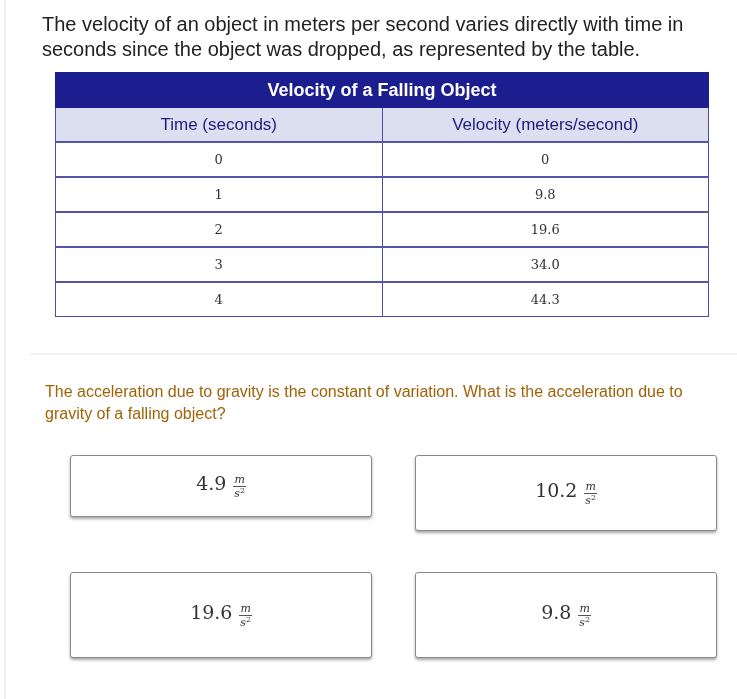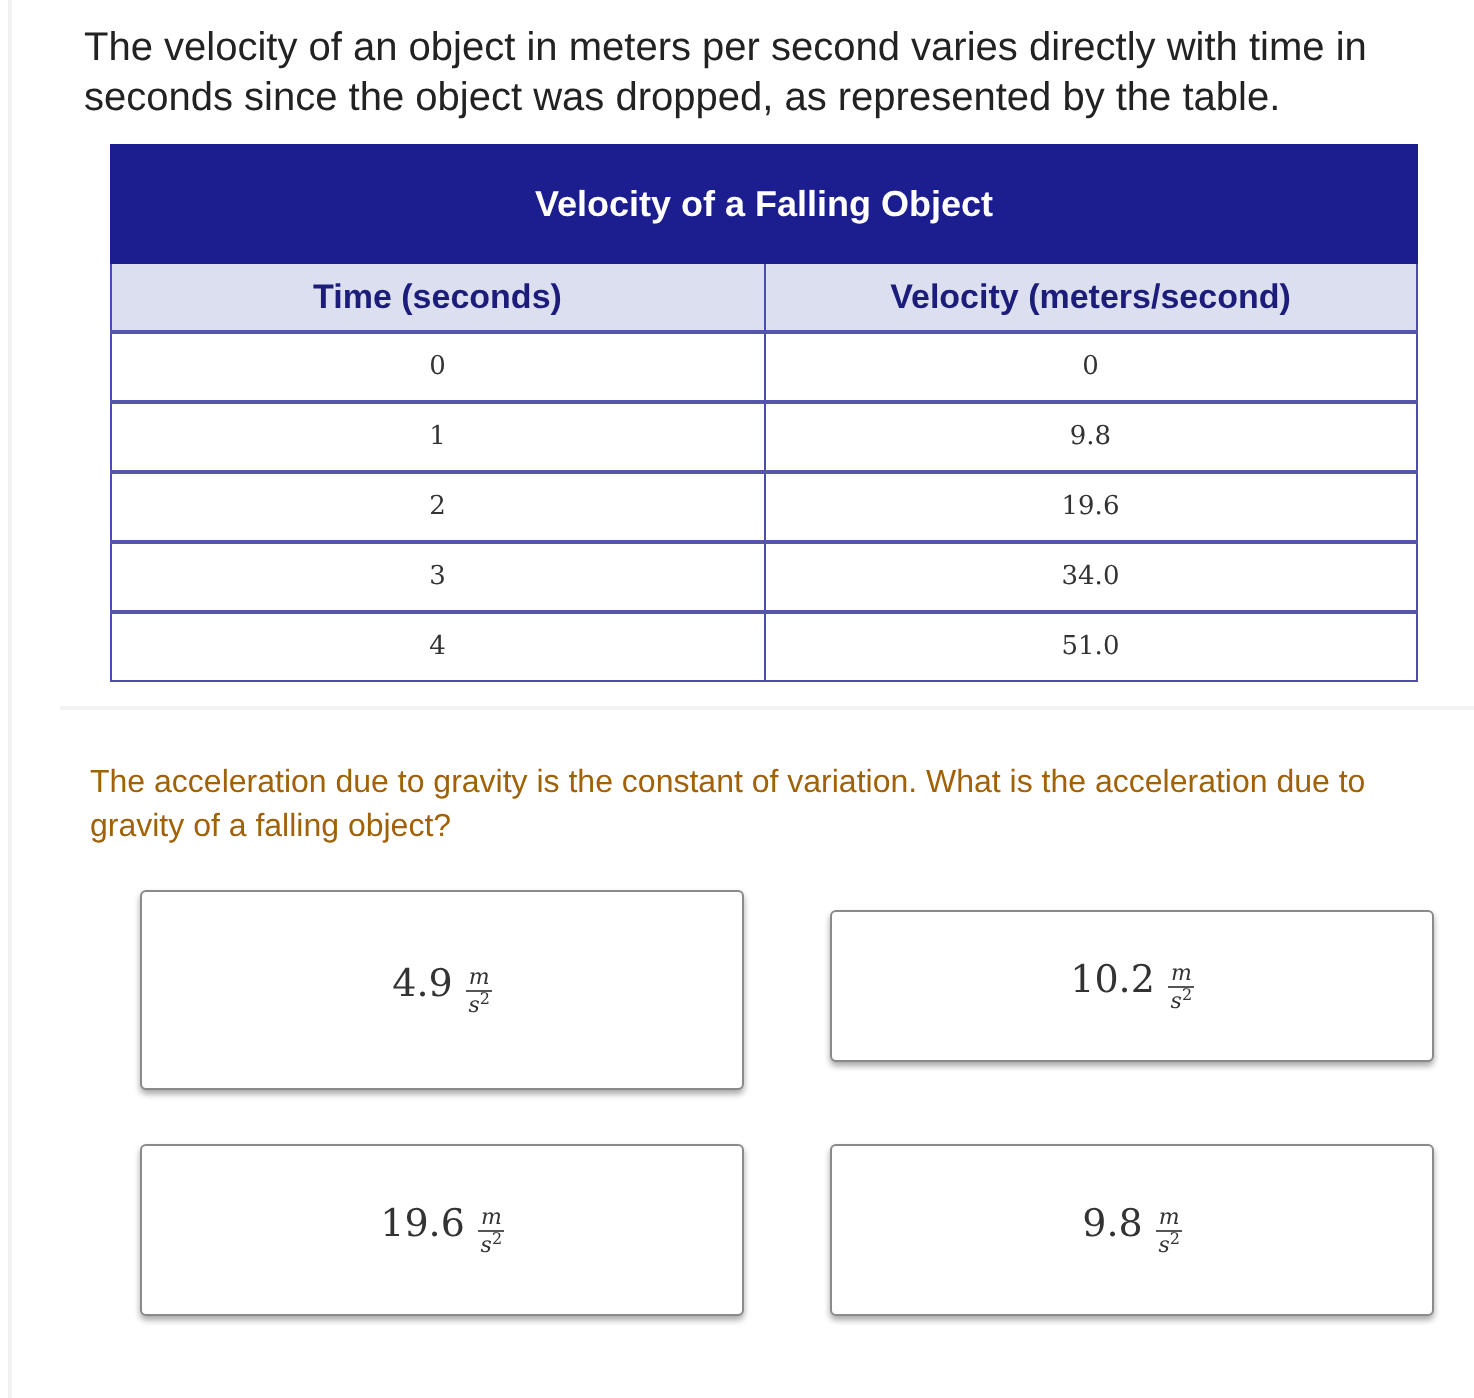--- a/index.html
+++ b/index.html
@@ -39,29 +39,29 @@
       width: 654px;
       border-collapse: collapse;
       table-layout: fixed;
     }
     .data-table th.title {
       background: #1c1d8f;
       color: #ffffff;
       font-size: 18px;
       font-weight: bold;
       height: 34px;
-      padding: 12px;
+      padding: 0;
       border: 1px solid #1c1d8f;
       text-align: center;
     }
     .data-table th.col {
       background: #dcdff0;
       color: #1c1d7a;
       font-size: 17px;
-      font-weight: bold;
+      font-weight: normal;
       height: 33px;
       padding: 0;
       border: 1px solid #4b4bb0;
       text-align: center;
     }
     .data-table td {
       height: 33px;
       padding: 0;
       border: 1px solid #4b4bb0;
       border-top: 2px solid #5555aa;
@@ -95,21 +95,21 @@
       background: #ffffff;
       border: 1px solid #8a8a8a;
       border-radius: 3px;
       box-shadow: 0 2px 3px rgba(0,0,0,0.35);
       display: flex;
       align-items: center;
       justify-content: center;
       cursor: pointer;
       box-sizing: border-box;
     }
-    .choice-a { left: 70px;  top: 445px; width: 302px; height: 100px; }
+    .choice-a { left: 70px;  top: 455px; width: 302px; height: 62px; }
     .choice-b { left: 415px; top: 455px; width: 302px; height: 76px; }
     .choice-c { left: 70px;  top: 572px; width: 302px; height: 86px; }
     .choice-d { left: 415px; top: 572px; width: 302px; height: 86px; }
     .math {
       display: inline-flex;
       align-items: center;
       font-family: "DejaVu Serif", serif;
       color: #333333;
       margin-top: -6px;
     }
@@ -169,21 +169,21 @@
     <tr>
       <td>2</td>
       <td>19.6</td>
     </tr>
     <tr>
       <td>3</td>
       <td>34.0</td>
     </tr>
     <tr>
       <td>4</td>
-      <td>51.0</td>
+      <td>44.3</td>
     </tr>
   </tbody>
 </table>
 
 <div class="divider"></div>
 
 <p class="question" style="margin:0">The acceleration due to gravity is the constant of variation. What is the acceleration due to gravity of a falling object?</p>
 
 <div class="choice choice-a">
   <span class="math">

